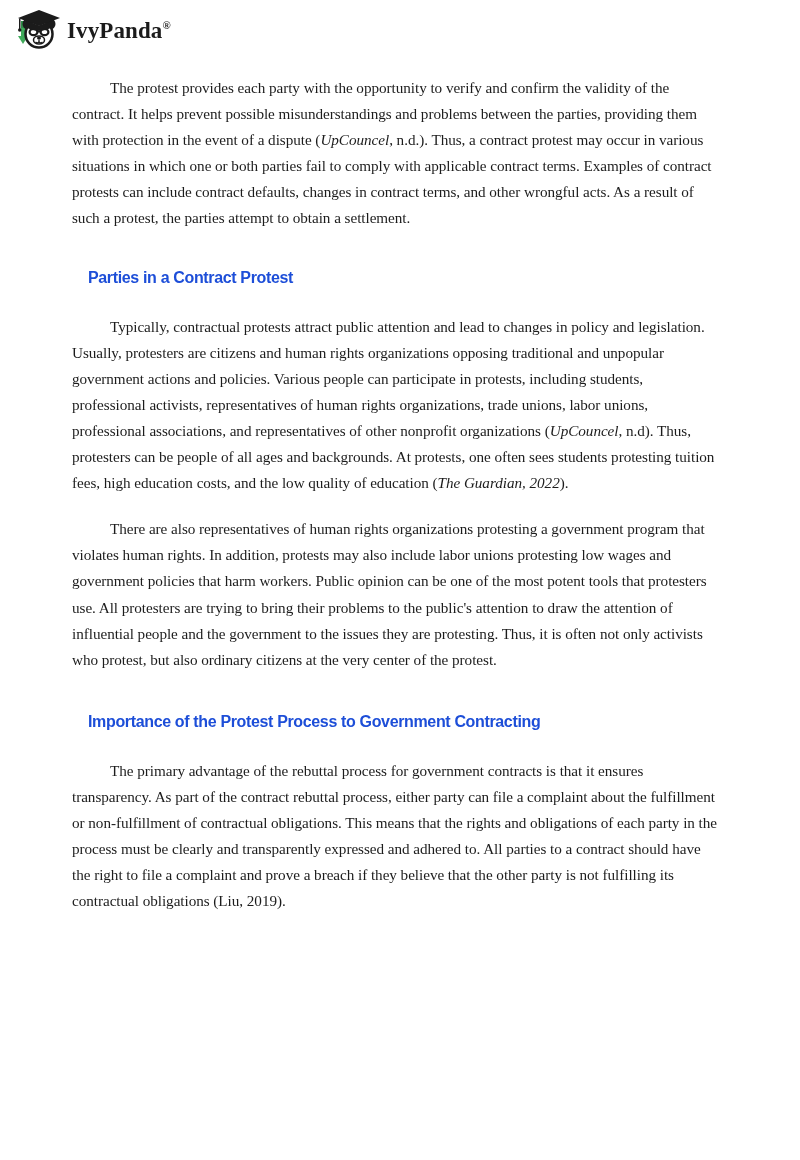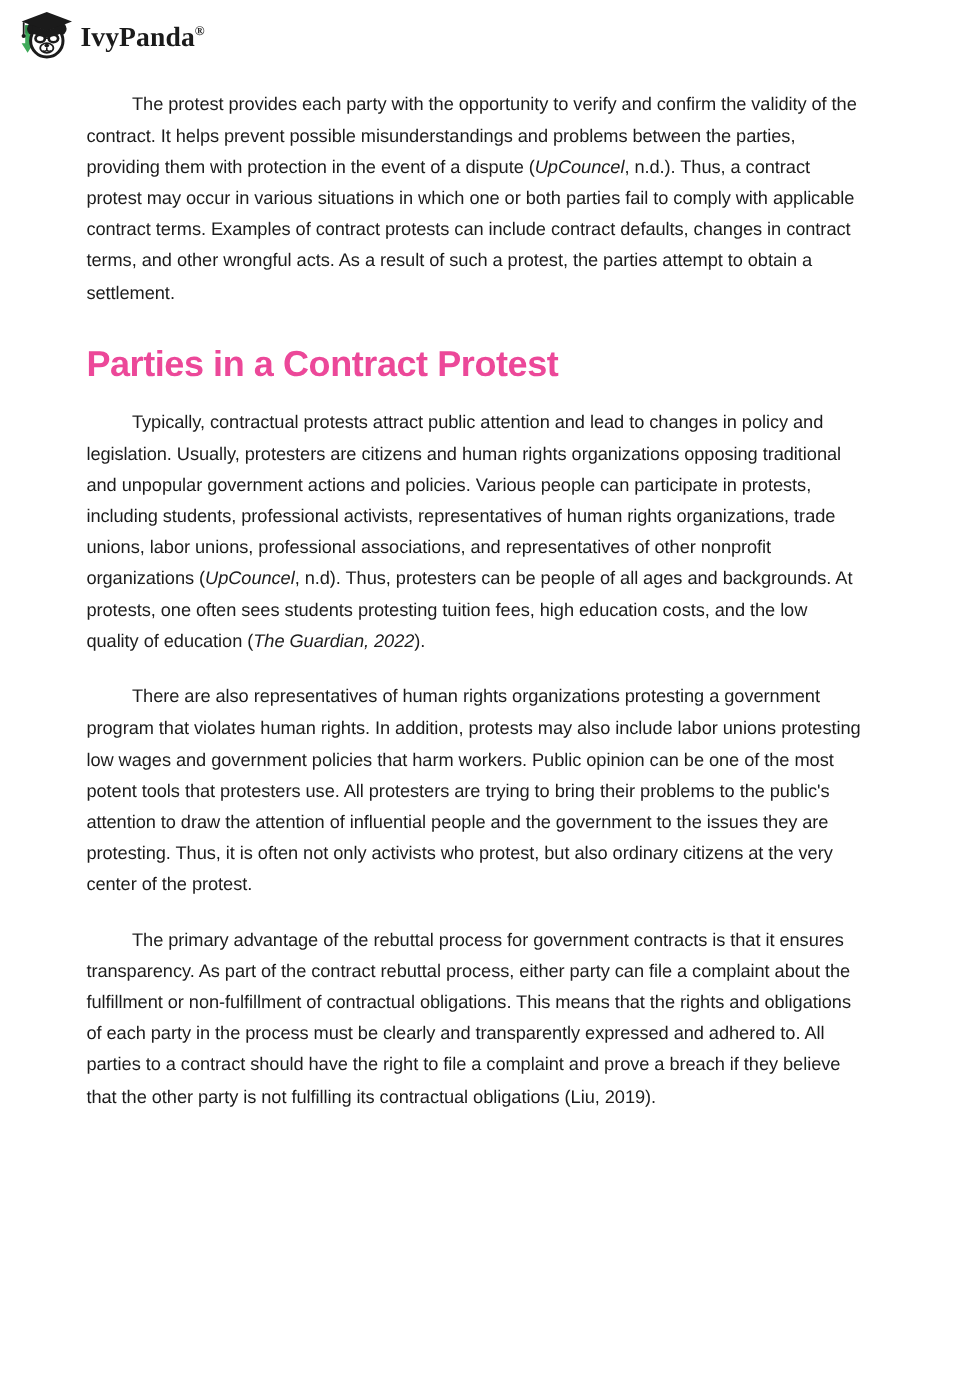--- a/index.html
+++ b/index.html
@@ -90,32 +90,32 @@
     width: 648px;
   }
 
   .article p {
     margin: 0 0 0 0;
     font-size: 15.2px;
     line-height: 26.1px;
     color: #1c1c1c;
     text-align: left;
     text-indent: 38px;
-    font-family: Liberation Sans, sans-serif;
+    font-family: Liberation Serif, serif;
     letter-spacing: -0.05px;
   }
 
   .article p.p-gap-1 { margin-top: 11px; }
 
   .article h2 {
-    margin: 0;
-    font-size: 30px;
+    margin: 16px;
+    font-size: 16px;
     line-height: 33px;
     font-weight: 700;
-    color: #ec4899;
+    color: #1d4ed8;
     font-family: "Liberation Sans", sans-serif;
     letter-spacing: -0.35px;
   }
 
   .h-top-1 { margin-top: 29px !important; }
   .h-top-2 { margin-top: 32px !important; }
   .after-h { margin-top: 20px !important; }
   .para-gap { margin-top: 20px !important; }
 
   em, .ital { font-style: italic; }
@@ -186,19 +186,20 @@
   <div class="article">
 
     <p class="p-gap-1" id="blk-p1"><span>The protest provides each party with the opportunity to verify and confirm the validity of the contract. It helps prevent possible misunderstandings and problems between the parties, providing them with protection in the event of a dispute (</span><span class="ital">UpCouncel</span><span>, n.d.). Thus, a contract protest may occur in various situations in which one or both parties fail to comply with applicable contract terms. Examples of contract protests can include contract defaults, changes in contract terms, and other wrongful acts. As a result of such a protest, the parties attempt to obtain a settlement.</span></p>
 
     <h2 class="h-top-1" id="blk-h1">Parties in a Contract Protest</h2>
 
     <p class="after-h" id="blk-p2"><span>Typically, contractual protests attract public attention and lead to changes in policy and legislation. Usually, protesters are citizens and human rights organizations opposing traditional and unpopular government actions and policies. Various people can participate in protests, including students, professional activists, representatives of human rights organizations, trade unions, labor unions, professional associations, and representatives of other nonprofit organizations (</span><span class="ital">UpCouncel</span><span>, n.d). Thus, protesters can be people of all ages and backgrounds. At protests, one often sees students protesting tuition fees, high education costs, and the low quality of education (</span><span class="ital">The Guardian, 2022</span><span>).</span></p>
 
     <p class="para-gap" id="blk-p3"><span>There are also representatives of human rights organizations protesting a government program that violates human rights. In addition, protests may also include labor unions protesting low wages and government policies that harm workers. Public opinion can be one of the most potent tools that protesters use. All protesters are trying to bring their problems to the public's attention to draw the attention of influential people and the government to the issues they are protesting. Thus, it is often not only activists who protest, but also ordinary citizens at the very center of the protest.</span></p>
 
+    <h2 class="h-top-2" id="blk-h2">Importance of the Protest Process to Government Contracting</h2>
 
     <p class="after-h" id="blk-p4"><span>The primary advantage of the rebuttal process for government contracts is that it ensures transparency. As part of the contract rebuttal process, either party can file a complaint about the fulfillment or non-fulfillment of contractual obligations. This means that the rights and obligations of each party in the process must be clearly and transparently expressed and adhered to. All parties to a contract should have the right to file a complaint and prove a breach if they believe that the other party is not fulfilling its contractual obligations (Liu, 2019).</span></p>
 
   </div>
 
 
 </div>
 
 </body></html>

